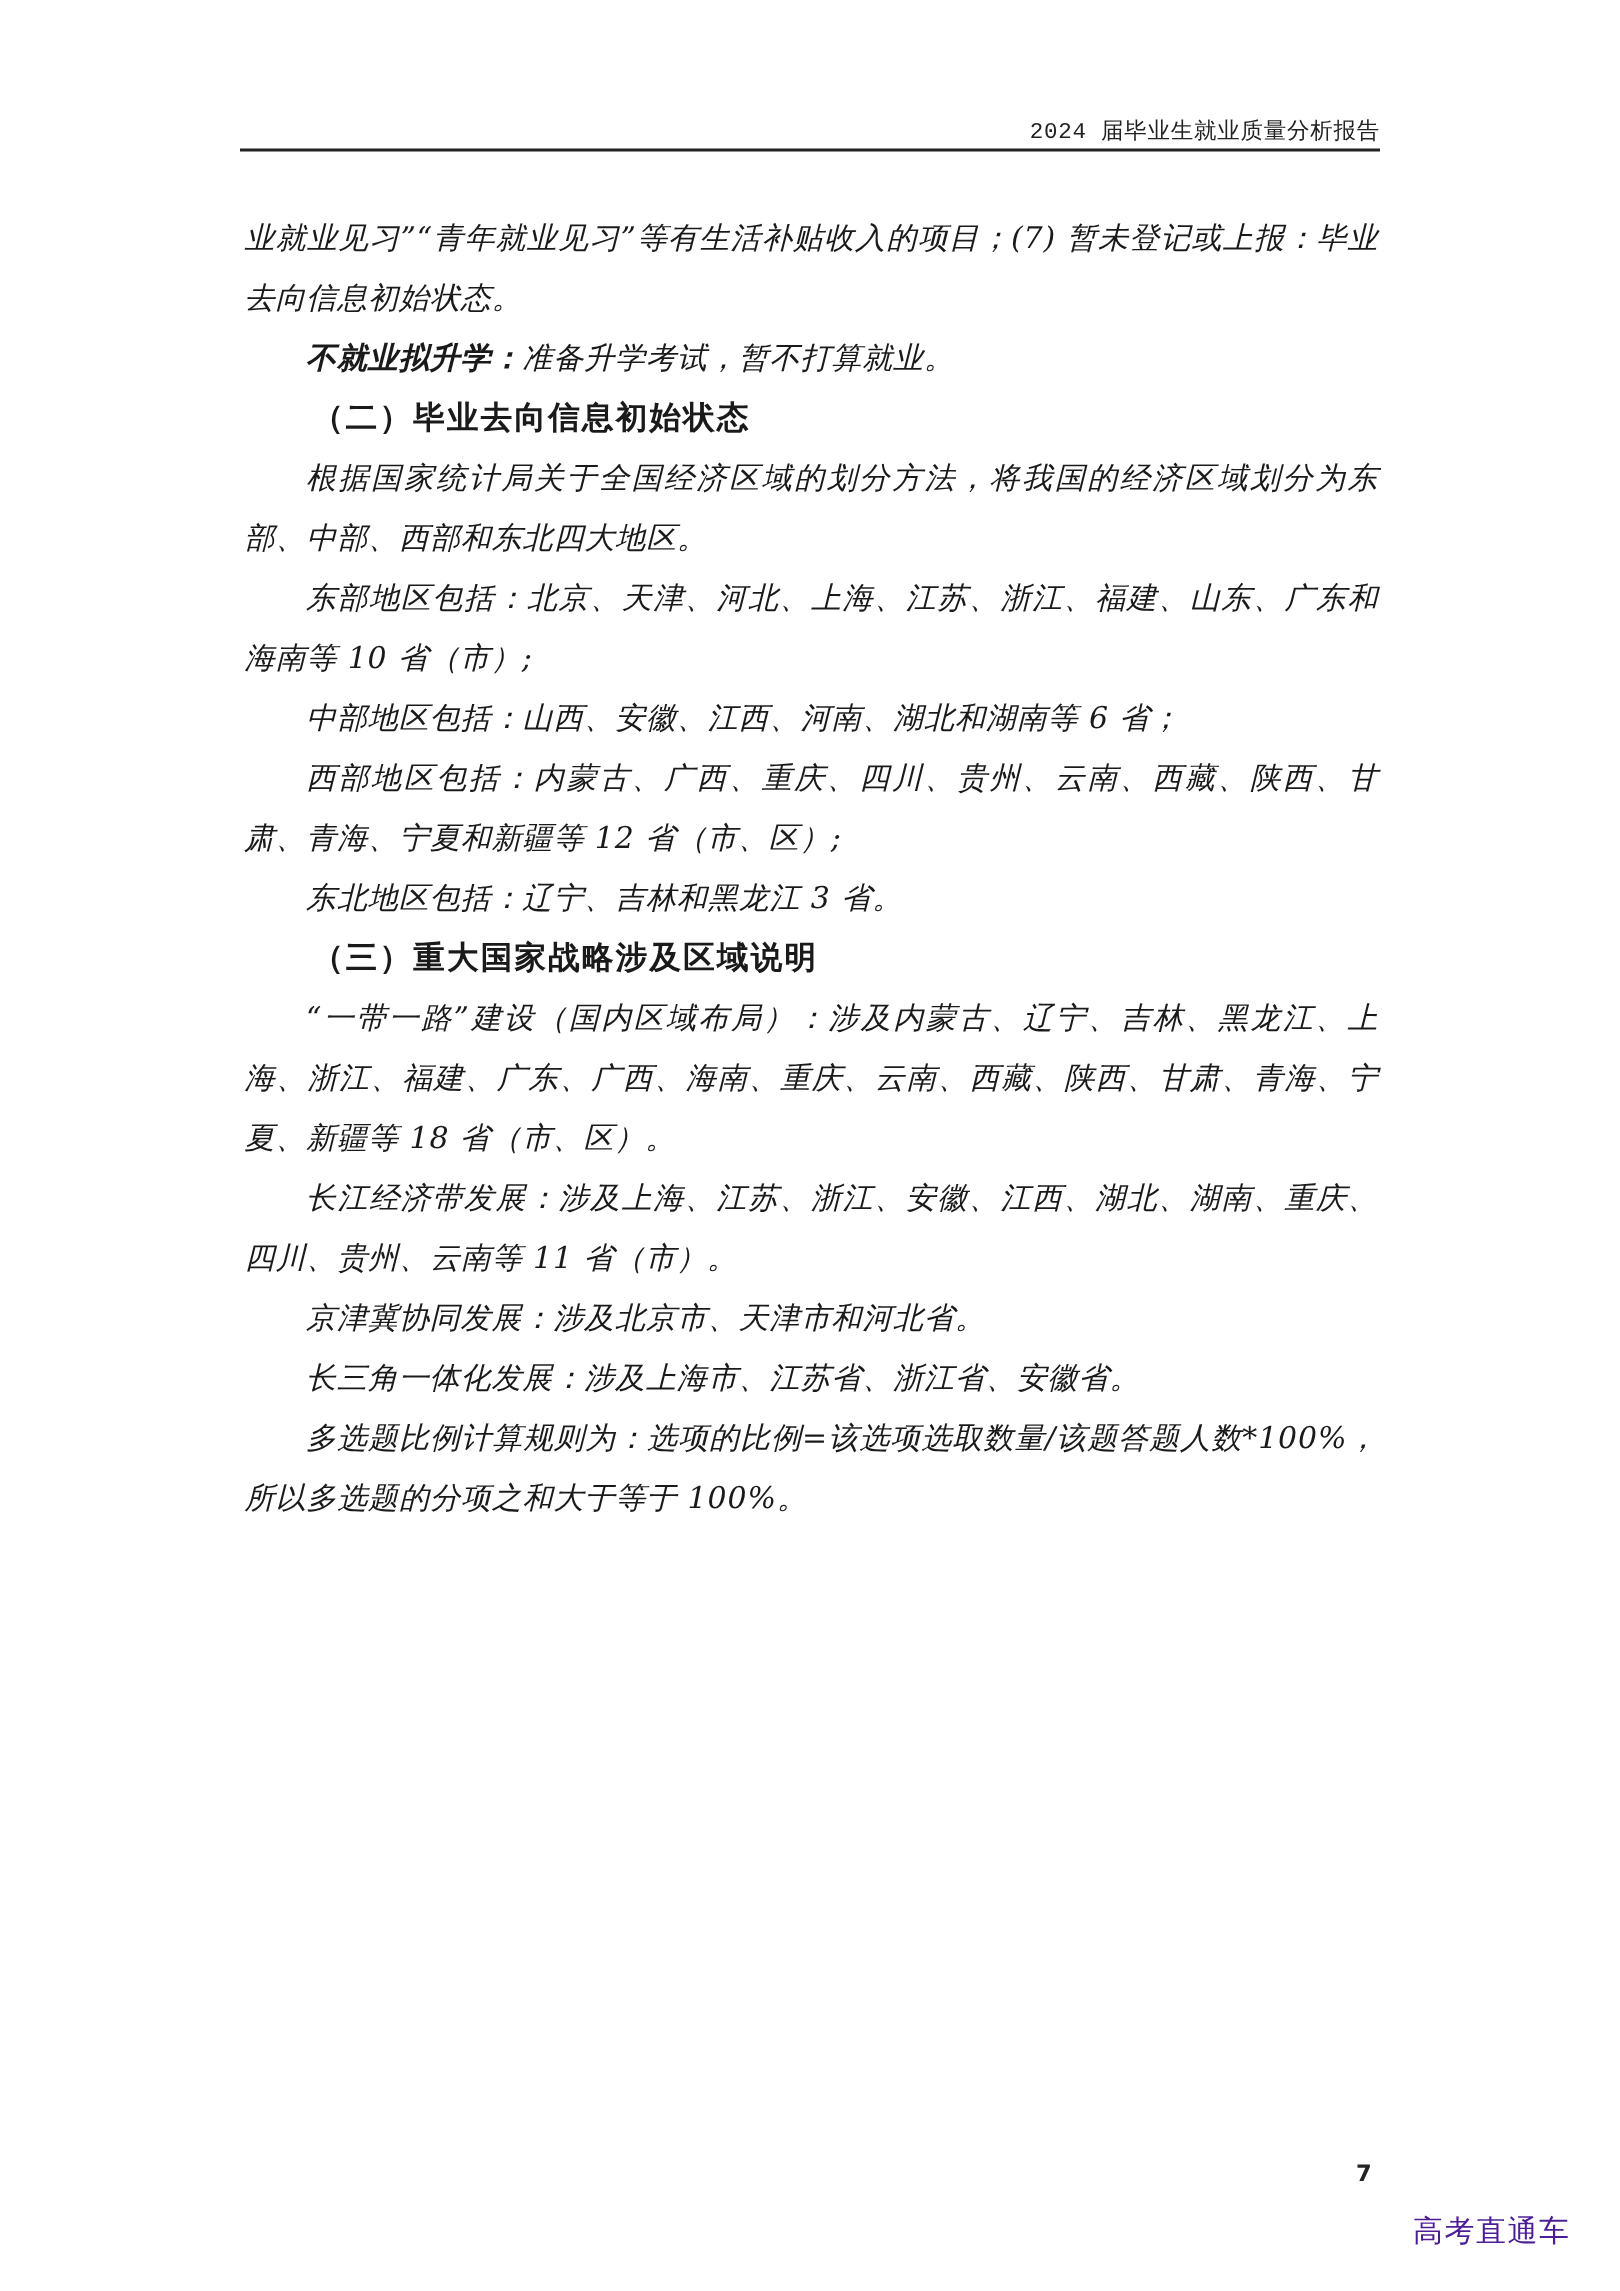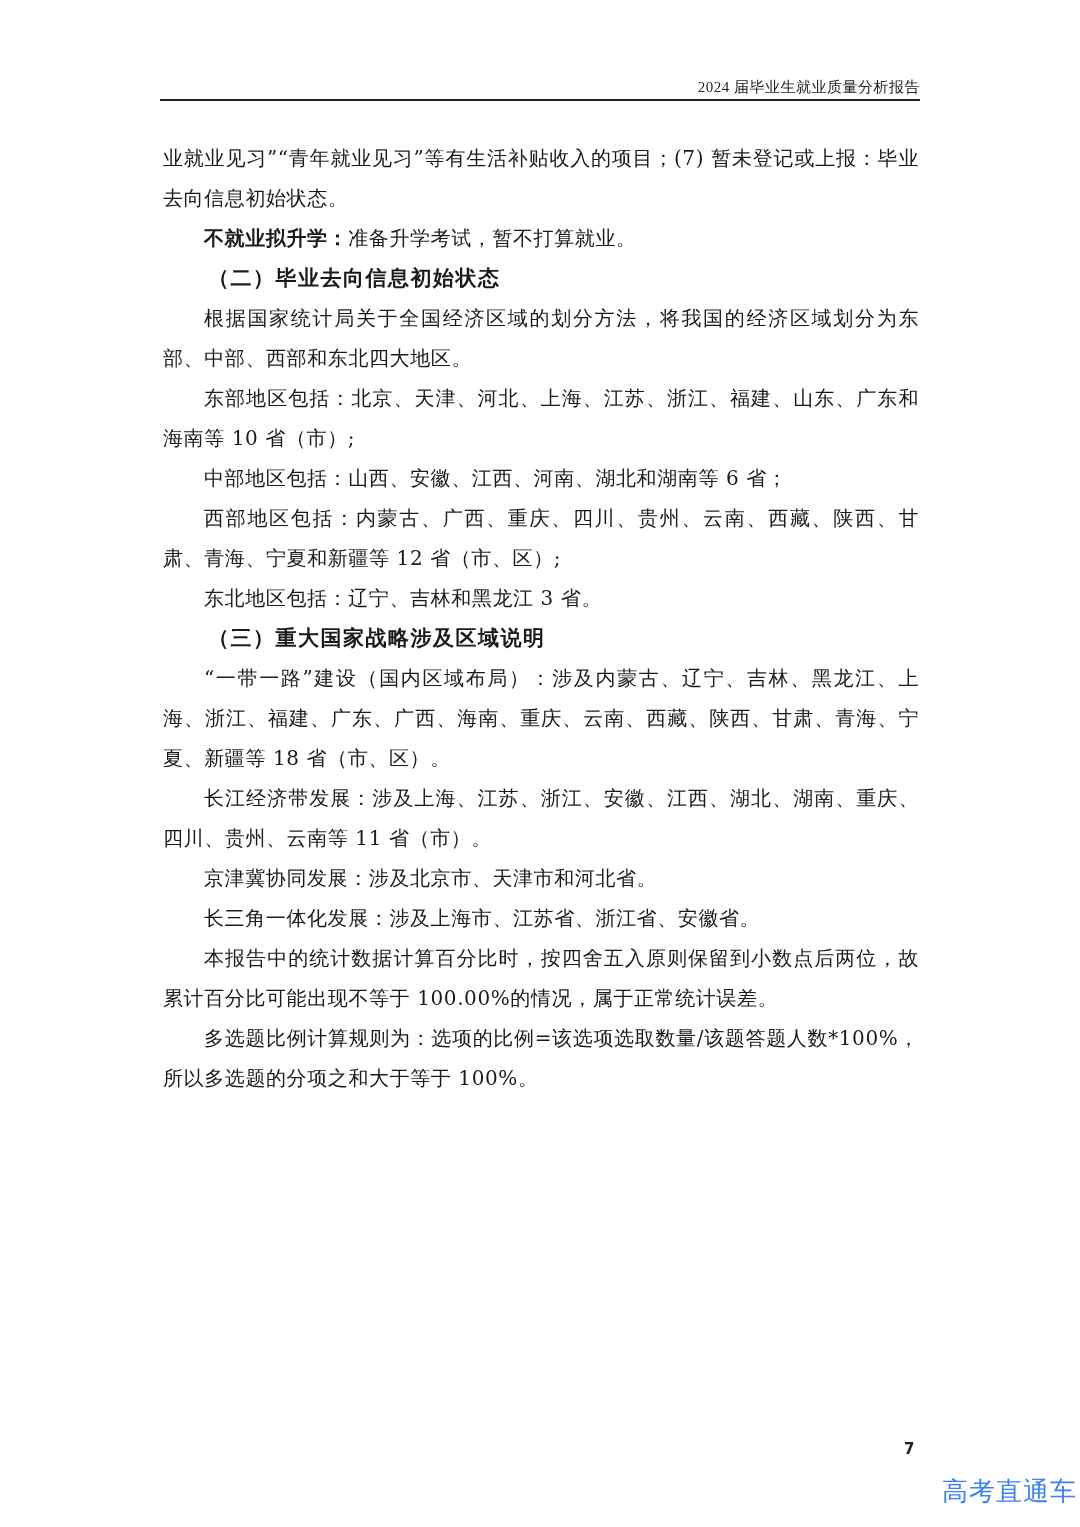--- a/index.html
+++ b/index.html
@@ -1,29 +1,29 @@
 <!DOCTYPE html>
 <html><head>
 <meta charset="utf-8">
 <style>
   html, body { margin:0; padding:0; background:#ffffff; }
   body { width:1080px; height:1527px; position:relative; overflow:hidden;
          font-family:"DejaVu Serif","Liberation Serif",serif; color:#1a1a1a; }
   .header-title { position:absolute; right:160px; top:78px; font-size:15px;
-         font-family:Liberation Serif, serif; color:#222; letter-spacing:0.5px; }
+         font-family:Liberation Mono, monospace; color:#222; letter-spacing:0.5px; }
   .header-rule { position:absolute; left:160px; width:760px; top:99px; height:2px; background:#222; }
   .content { position:absolute; left:163px; top:138px; width:756px; }
-  .p { font-size:20px; line-height:40px; margin:0; text-align:justify; letter-spacing:0.6px; }
+  .p { font-size:20px; line-height:40px; margin:0; text-align:justify; letter-spacing:0.6px;font-style:italic; }
   .p.indent { text-indent:41px; }
   .p b { font-weight:bold; }
   .h { font-size:21px; line-height:40px; font-weight:bold; margin:0; padding-left:45px; letter-spacing:1.5px; }
   .page-num { position:absolute; left:904px; top:1440px; font-size:15px;
          font-family:"DejaVu Sans","Liberation Sans",sans-serif; font-weight:bold; color:#222; }
-  .watermark { position:absolute; left:942px; top:1474px; font-size:26px;
-         font-family:"DejaVu Sans","Liberation Sans",sans-serif; color:#3b82f6; letter-spacing:1px; }
+  .watermark { position:absolute; left:942px; top:1474px; font-size:20px;
+         font-family:"DejaVu Sans","Liberation Sans",sans-serif; color:#4c1d95; letter-spacing:1px; }
 </style>
 </head>
 <body>
 
 <div class="header-title">2024 届毕业生就业质量分析报告</div>
 <div class="header-rule"></div>
 
 <div class="content">
   <p class="p">业就业见习”“青年就业见习”等有生活补贴收入的项目；(7) 暂未登记或上报：毕业去向信息初始状态。</p>
   <p class="p indent"><b>不就业拟升学：</b><span>准备升学考试，暂不打算就业。</span></p>
@@ -34,18 +34,17 @@
   <p class="p indent">中部地区包括：山西、安徽、江西、河南、湖北和湖南等 6 省；</p>
   <p class="p indent">西部地区包括：内蒙古、广西、重庆、四川、贵州、云南、西藏、陕西、甘肃、青海、宁夏和新疆等 12 省（市、区）;</p>
   <p class="p indent">东北地区包括：辽宁、吉林和黑龙江 3 省。</p>
 
   <h2 class="h">（三）重大国家战略涉及区域说明</h2>
   <p class="p indent">“一带一路”建设（国内区域布局）：涉及内蒙古、辽宁、吉林、黑龙江、上海、浙江、福建、广东、广西、海南、重庆、云南、西藏、陕西、甘肃、青海、宁夏、新疆等 18 省（市、区）。</p>
   <p class="p indent">长江经济带发展：涉及上海、江苏、浙江、安徽、江西、湖北、湖南、重庆、四川、贵州、云南等 11 省（市）。</p>
   <p class="p indent">京津冀协同发展：涉及北京市、天津市和河北省。</p>
   <p class="p indent">长三角一体化发展：涉及上海市、江苏省、浙江省、安徽省。</p>
 
-  <p class="p indent">本报告中的统计数据计算百分比时，按四舍五入原则保留到小数点后两位，故累计百分比可能出现不等于 100.00%的情况，属于正常统计误差。</p>
   <p class="p indent">多选题比例计算规则为：选项的比例=该选项选取数量/该题答题人数*100%，所以多选题的分项之和大于等于 100%。</p>
 </div>
 
 <div class="page-num">7</div>
 <div class="watermark">高考直通车</div>
 
 </body></html>

